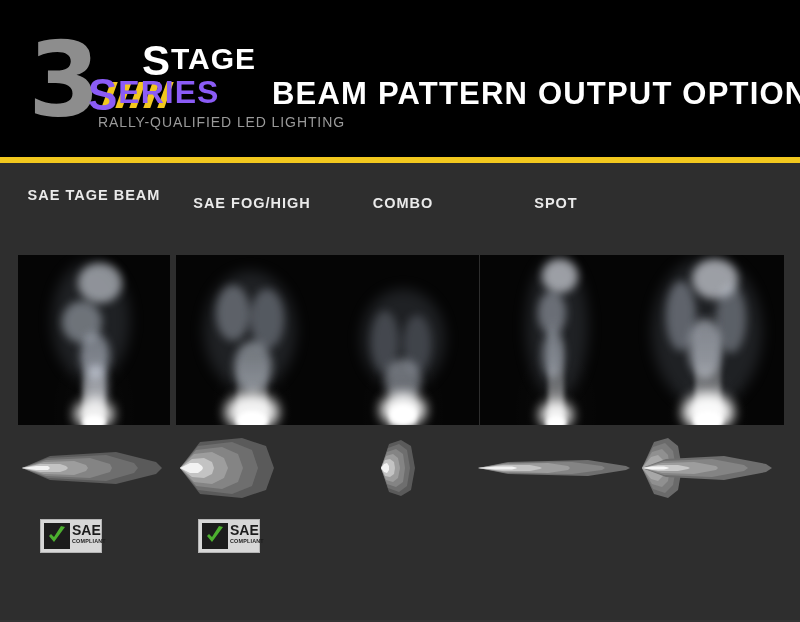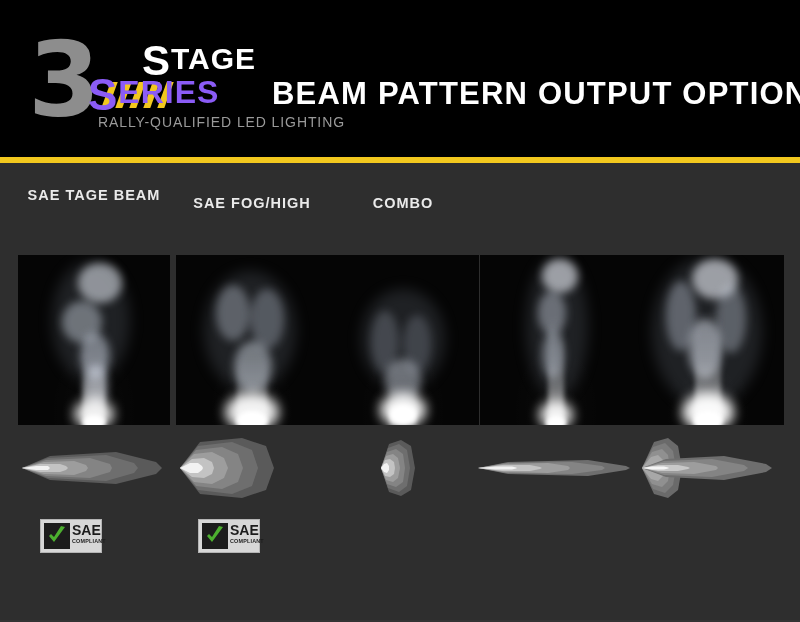--- a/index.html
+++ b/index.html
@@ -209,20 +209,23 @@
           <polygon points="66,33 73,13 84,9 92,15 95,33 92,51 84,57 73,53" fill="#6e6e6e"></polygon>
           <polygon points="66,33 72,17 81,14 88,19 90,33 88,47 81,52 72,49" fill="#848484"></polygon>
           <polygon points="66,33 71,21 78,19 83,23 85,33 83,43 78,47 71,45" fill="#9d9d9d"></polygon>
           <polygon points="66,33 70,25 75,24 79,27 80,33 79,39 75,42 70,41" fill="#c3c3c3"></polygon>
           <polygon points="66,33 69,29 72,28 74,31 74,33 74,35 72,38 69,37" fill="#f2f2f2"></polygon>
         </svg>
       </div>
     </div>
 
     <div class="col c3">
+      <div class="col-label" style="top:30px;">
+        <div>SPOT</div>
+      </div>
 
       <div class="photo">
         <div class="sky"></div>
         <div class="brushdim" style="left:46px;top:2px;width:62px;height:140px;"></div>
         <div class="brush" style="left:62px;top:4px;width:36px;height:34px;background:rgba(240,244,252,0.6);"></div>
         <div class="brush" style="left:58px;top:36px;width:28px;height:44px;background:rgba(220,228,242,0.4);"></div>
         <div class="brush" style="left:62px;top:76px;width:22px;height:48px;background:rgba(220,228,242,0.42);"></div>
         <div class="trail" style="bottom:0;width:16px;height:110px;"></div>
         <div class="glow" style="bottom:-4px;width:34px;height:28px;background:rgba(255,255,255,0.88);"></div>
         <div class="beamcore" style="width:20px;height:15px;"></div>

